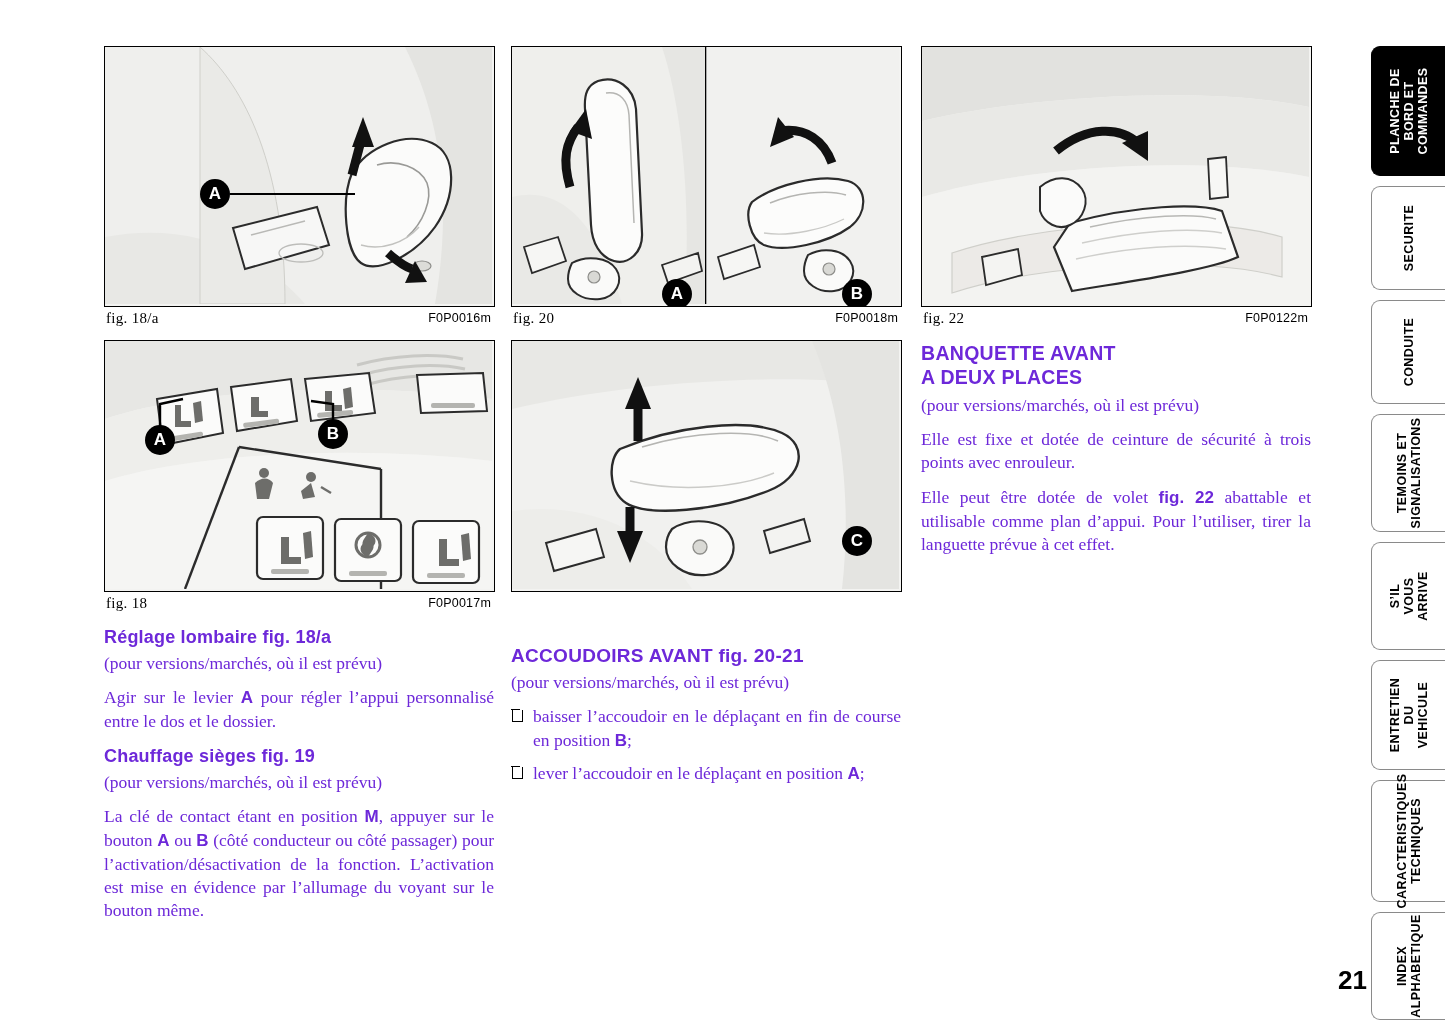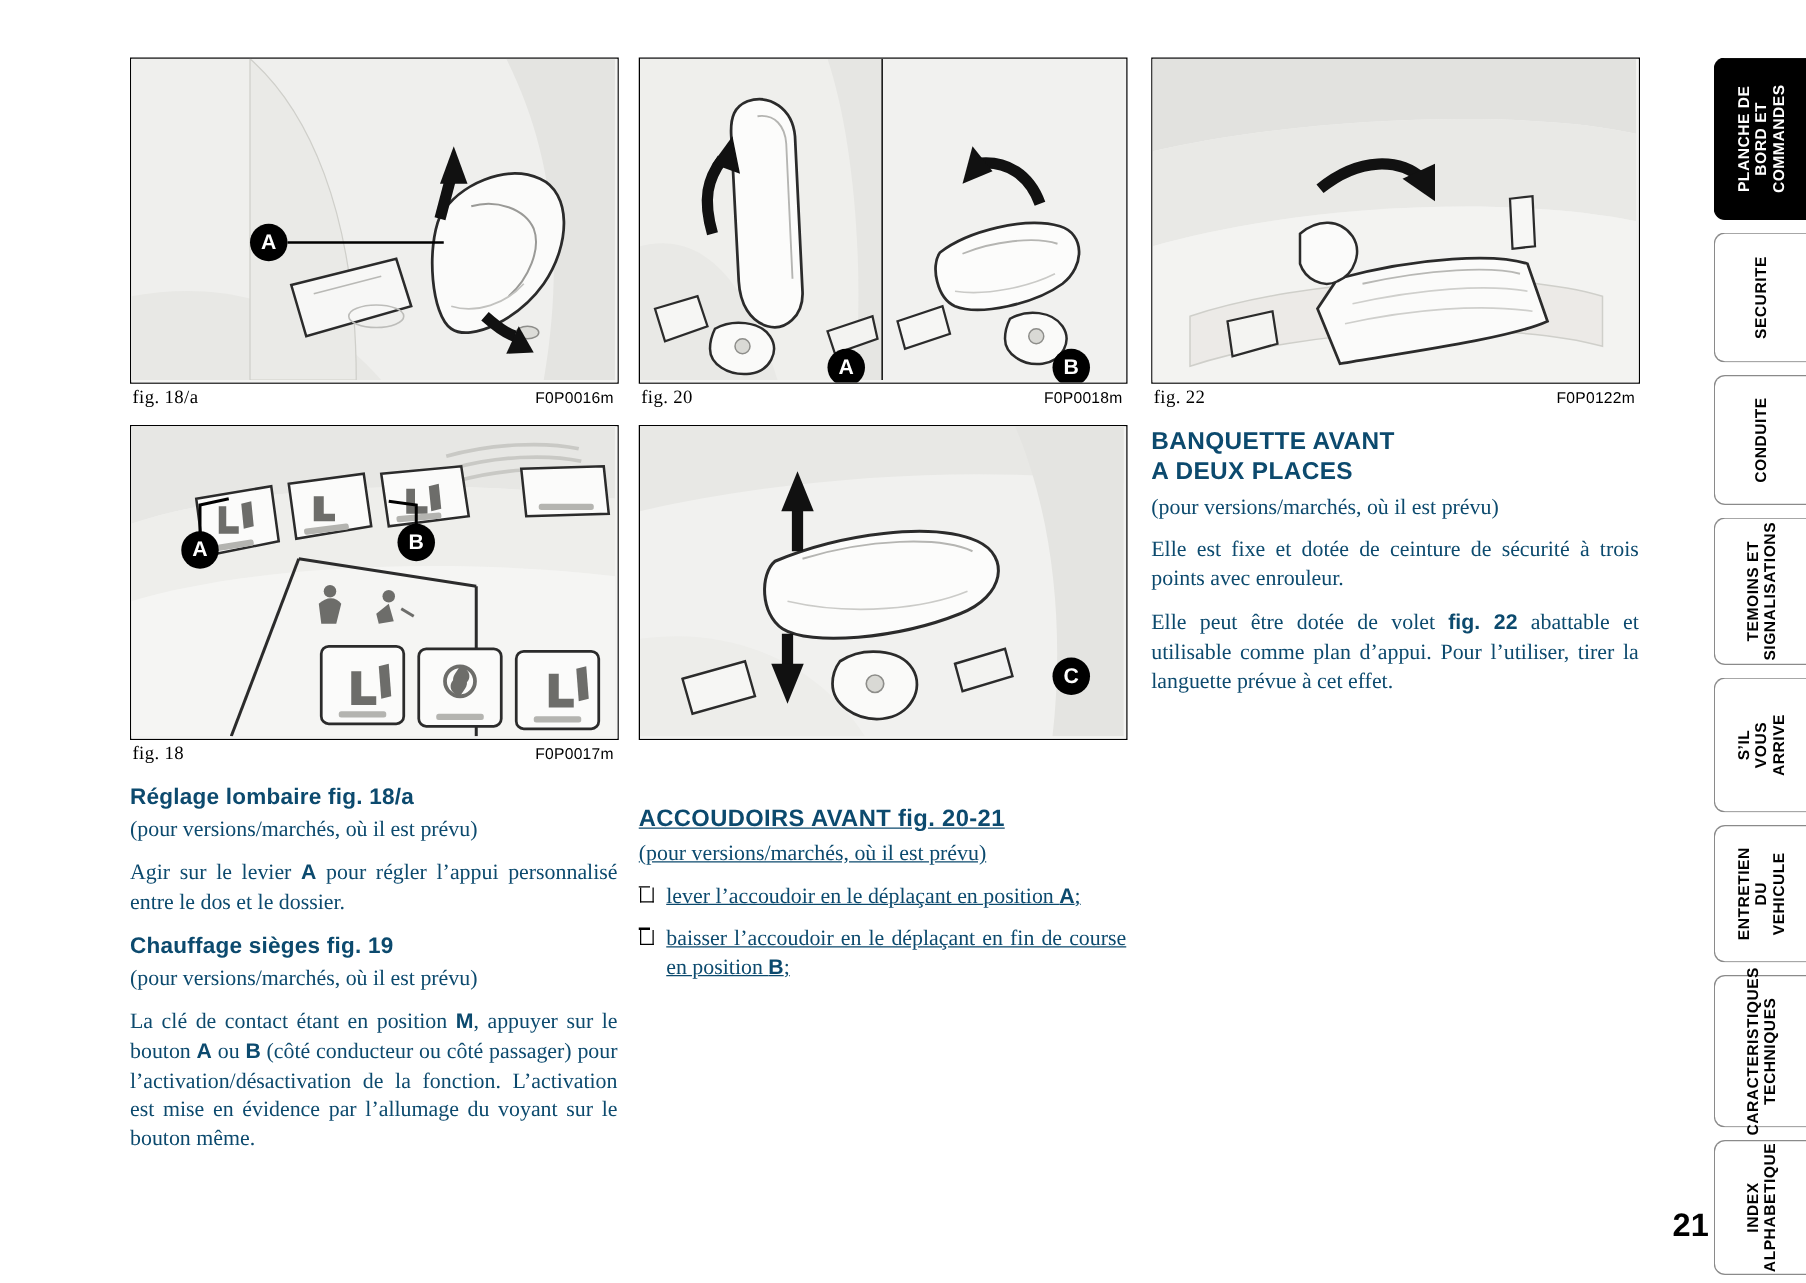--- a/index.html
+++ b/index.html
@@ -88,21 +88,21 @@
     height: 2px;
   }
 
   
   .textcol {
     position: absolute;
     font-family: "Liberation Serif", serif;
     font-size: 17.5px;
     line-height: 1.33;
     text-align: justify;
-    color: #0c4a6e;
+    color: #6d28d9;
   }
   .textcol h3 {
     font-family: "Liberation Sans", sans-serif;
     font-size: 18px;
     font-weight: bold;
     margin: 0 0 2px 0;
     letter-spacing: .2px;
   }
   .textcol h2 {
     font-family: "Liberation Sans", sans-serif;
@@ -421,26 +421,26 @@
   <div class="textcol" style="left:104px; top:626px; width:390px;">
     <h3>Réglage lombaire fig. 18/a</h3>
     <p class="tight">(pour versions/marchés, où il est prévu)</p>
     <p><span>Agir sur le levier </span><span class="b">A</span><span> pour régler l’appui personnalisé entre le dos et le dossier.</span></p>
 
     <h3 style="">Chauffage sièges fig. 19</h3>
     <p class="tight">(pour versions/marchés, où il est prévu)</p>
     <p><span>La clé de contact étant en position </span><span class="b">M</span><span>, appuyer sur le bouton </span><span class="b">A</span><span> ou </span><span class="b">B</span><span> (côté conducteur ou côté passager) pour l’activation/désactivation de la fonction. L’activation est mise en évidence par l’allumage du voyant sur le bouton même.</span></p>
   </div>
 
-  <div class="textcol" style="left:511px; top:644px; width:390px;text-decoration:underline;">
+  <div class="textcol" style="left:511px; top:644px; width:390px;">
     <h2 style="font-size:19px;">ACCOUDOIRS AVANT fig. 20-21</h2>
     <p class="tight" style="margin-top:4px;">(pour versions/marchés, où il est prévu)</p>
     <ul class="bullets">
+      <li><span class="sq"></span><span>baisser l’accoudoir en le déplaçant en fin de course en position </span><span class="b">B</span><span>;</span></li>
       <li><span class="sq"></span><span>lever l’accoudoir en le déplaçant en position </span><span class="b">A</span><span>;</span></li>
-      <li><span class="sq"></span><span>baisser l’accoudoir en le déplaçant en fin de course en position </span><span class="b">B</span><span>;</span></li>
     </ul>
   </div>
 
   <div class="tabs">
     <div class="tab active" style="top:6px; height:130px;">
       <span class="lbl" style="white-space:pre-line;">PLANCHE DE
 BORD ET
 COMMANDES</span>
     </div>
     <div class="tab" style="top:146px; height:104px;">

